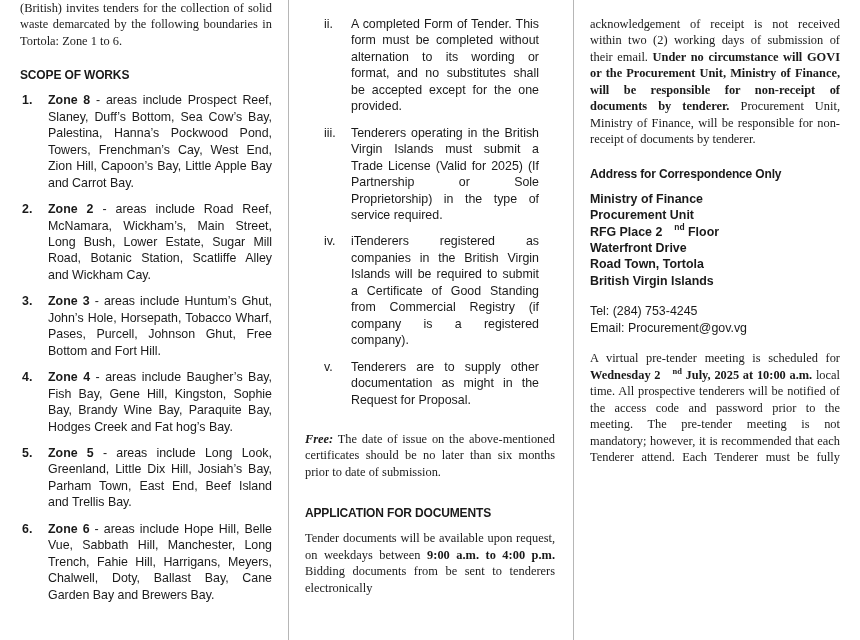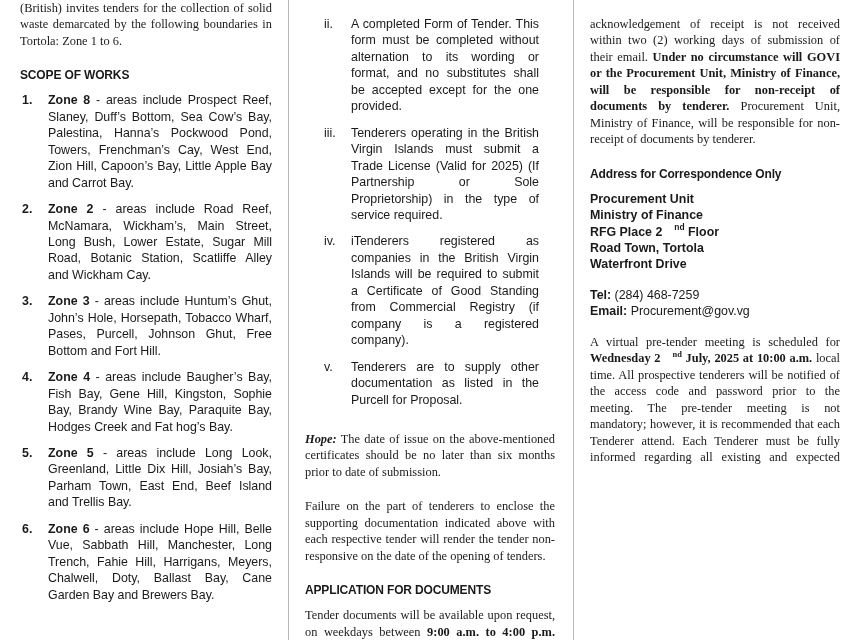--- a/index.html
+++ b/index.html
@@ -116,21 +116,21 @@
     font-weight: bold;
     text-align: left;
   }
   .addr-block div { white-space: nowrap; }
 
   .contact-block {
     font-size: 12.4px;
     line-height: 16.45px;
     text-align: left;
   }
-  .contact-block .lbl { font-weight: bold; text-align: center; }
+  .contact-block .lbl { font-weight: normal; text-align: center; }
 
   b, strong { font-weight: bold; }
   .bi { font-weight: bold; font-style: italic; }
   sup { font-size: 0.68em; vertical-align: super; line-height: 0; padding-left: 12px; }
 </style>
 </head>
 <body>
 
 <div class="page">
 
@@ -179,60 +179,60 @@
       <li>
         <span class="rnum">ii.</span><span>A completed Form of Tender.  This form must be completed without alternation to its wording or format, and no substitutes shall be accepted except for the one provided.</span>
       </li>
       <li>
         <span class="rnum">iii.</span><span>Tenderers operating in the British Virgin Islands must submit a Trade License (Valid for 2025) (If Partnership or Sole Proprietorship) in the type of service required.</span>
       </li>
       <li>
         <span class="rnum">iv.</span><span>iTenderers registered as companies in the British Virgin Islands will be required to submit a Certificate of Good Standing from Commercial Registry (if company is a registered company).</span>
       </li>
       <li>
-        <span class="rnum">v.</span><span>Tenderers are to supply other documentation as listed in the Purcell for Proposal.</span>
+        <span class="rnum">v.</span><span>Tenderers are to supply other documentation as might in the Request for Proposal.</span>
       </li>
     </ul>
 
     <div class="spacer-sm"></div>
 
-    <p><span class="bi">Hope:</span><span> The date of issue on the above-mentioned certificates should be no later than six months prior to date of submission.</span></p>
-
-    <div class="spacer-sm"></div>
-
-    <p>Failure on the part of tenderers to enclose the supporting documentation indicated above with each respective tender will render the tender non-responsive on the date of the opening of tenders.</p>
+    <p><span class="bi">Free:</span><span> The date of issue on the above-mentioned certificates should be no later than six months prior to date of submission.</span></p>
+
+    <div class="spacer-sm"></div>
+
 
     <div class="spacer-sm"></div>
 
     <h3>APPLICATION FOR DOCUMENTS</h3>
 
     <p class="last-clip"><span>Tender documents will be available upon request, on weekdays between </span><b>9:00 a.m. to 4:00 p.m.</b><span> Bidding documents from be</span> <span>sent to tenderers electronically</span></p>
 
   </div>
 
   <div class="col col-3">
 
     <p><span>acknowledgement of receipt is not received within two (2) working days of submission of their email. </span><b>Under no circumstance will GOVI or the Procurement Unit, Ministry of Finance, will be responsible for non-receipt of documents by tenderer.</b><span> Procurement Unit, Ministry of Finance, will be responsible for non-receipt of documents by tenderer.</span></p>
 
     <div class="spacer-sm"></div>
 
     <h3>Address for Correspondence Only</h3>
 
     <div class="addr-block">
+      <div>Ministry of Finance</div>
       <div>Procurement Unit</div>
-      <div>Ministry of Finance</div>
       <div>RFG Place 2<sup>nd</sup> Floor</div>
+      <div>Waterfront Drive</div>
       <div>Road Town, Tortola</div>
-      <div>Waterfront Drive</div>
+      <div>British Virgin Islands</div>
     </div>
 
     <div class="spacer-md"></div>
 
     <div class="contact-block">
-      <div><span class="lbl">Tel:</span><span> (284) 468-7259</span></div>
+      <div><span class="lbl">Tel:</span><span> (284) 753-4245</span></div>
       <div><span class="lbl">Email:</span><span> Procurement@gov.vg</span></div>
     </div>
 
     <div class="spacer-md"></div>
 
     <p class="last-clip"><span>A virtual pre-tender meeting is scheduled for </span><b><span>Wednesday 2</span><sup>nd</sup><span> July, 2025 at 10:00 a.m.</span></b><span> local time. All prospective tenderers will be notified of the access code and password prior to the meeting. The pre-tender meeting is not mandatory; however, it is recommended that each Tenderer attend. Each Tenderer must be fully informed regarding all existing and expected conditions and matters relating, which might affect the cost of performance of the Contract. Failure to fully assess all associated costs, shall not relieve the Tenderer of the responsibility to properly evaluate the difficulty or cost of</span></p>
 
   </div>
 
 </div>

